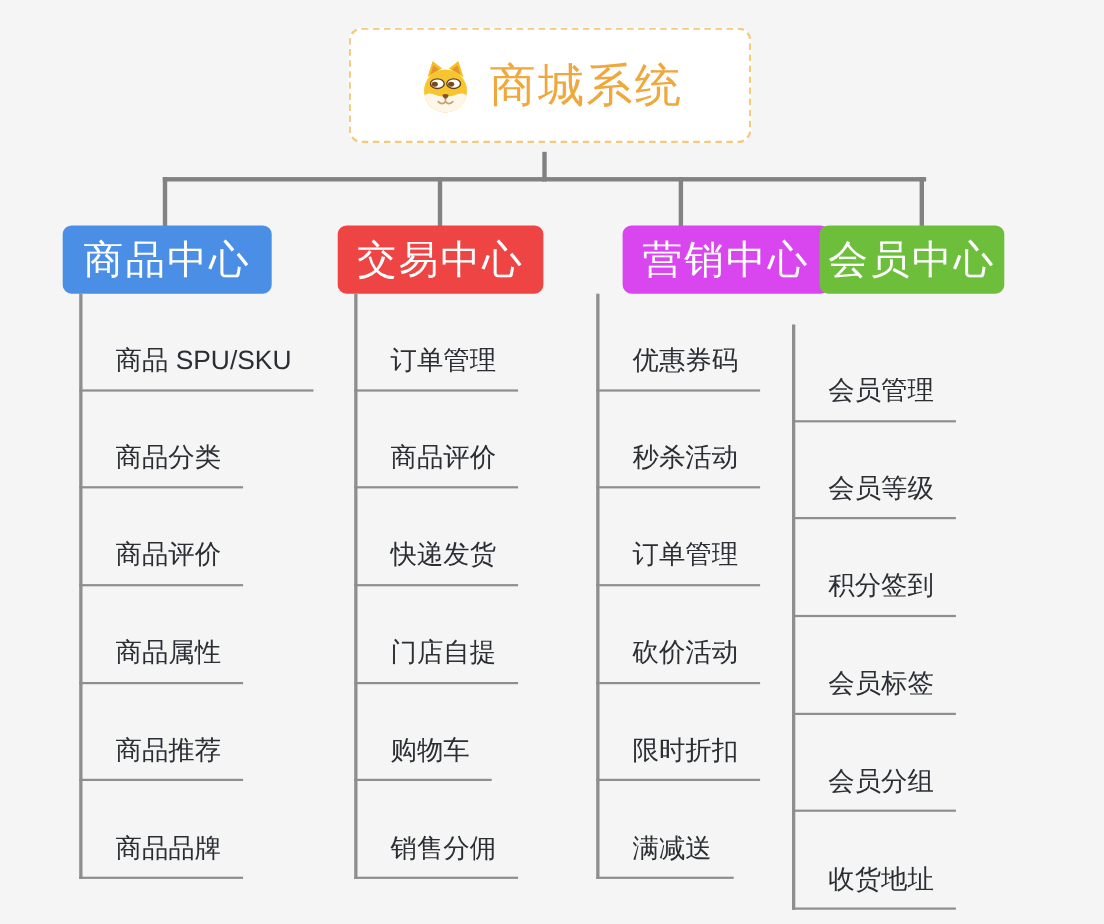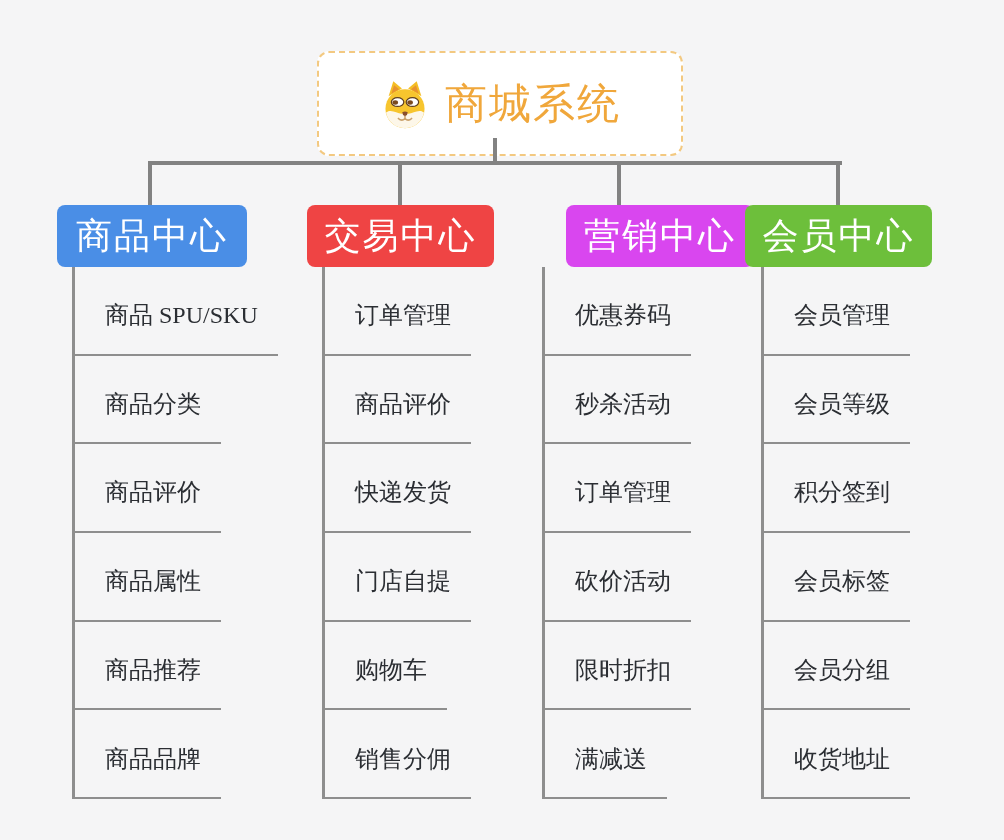--- a/index.html
+++ b/index.html
@@ -6,21 +6,21 @@
   body {
     width:1004px; height:840px;
     background:#f5f5f6;
     font-family:"Liberation Sans","DejaVu Sans",sans-serif;
     overflow:hidden;
   }
   .canvas { position:relative; width:1004px; height:840px; }
 
   
   .root-node {
-    position:absolute; left:317px; top:51px; width:366px; height:105px;
+    position:absolute; left:317px; top:25px; width:366px; height:105px;
     background:#ffffff; border:2px dashed #f3c981; border-radius:12px;
     box-sizing:border-box;
     display:flex; align-items:center; justify-content:center; gap:14px;
     cursor:pointer;
   }
   .root-title {
     font-size:42px; color:#f0a73b; letter-spacing:2px; line-height:1;
   }
   .dog-icon { width:52px; height:50px; display:block; }
 
@@ -41,25 +41,24 @@
   .branch-list {
     position:absolute; top:267px;
     border-left:3px solid #8e8e8e;
   }
   .mind-item {
     height:88.7px; display:flex; align-items:flex-end;
   }
   .mind-item .item-label {
     display:inline-block; white-space:nowrap;
     margin-left:-3px;
-    padding:0 20px 24px 33px;
+    padding:0 20px 12px 33px;
     border-bottom:2px solid #8e8e8e;
     font-size:24px; color:#2b2e33; line-height:1.15;
     cursor:pointer;
-    font-family:Liberation Serif, serif;
   }
 </style>
 </head>
 <body>
 
 <div class="canvas">
 
   <div class="root-node">
     <svg class="dog-icon" viewBox="0 0 64 64">
 
@@ -154,24 +153,24 @@
           <span class="item-label">砍价活动</span>
         </div>
         <div class="mind-item">
           <span class="item-label">限时折扣</span>
         </div>
         <div class="mind-item">
           <span class="item-label">满减送</span>
         </div>
       </div>
       <div class="connector" style="left: 836px; top: 161px; width: 4px; height: 46px;"></div>
-      <div class="branch-header" style="left: 745px; width: 187px; background: rgb(109, 191, 59);">
+      <div class="branch-header" style="left: 745px; width: 168px; background: rgb(109, 191, 59);">
         <span>会员中心</span>
       </div>
-      <div class="branch-list" style="left: 761px;">
+      <div class="branch-list" style="left: 720px; margin-top: 28px;">
         <div class="mind-item">
           <span class="item-label">会员管理</span>
         </div>
         <div class="mind-item">
           <span class="item-label">会员等级</span>
         </div>
         <div class="mind-item">
           <span class="item-label">积分签到</span>
         </div>
         <div class="mind-item">

